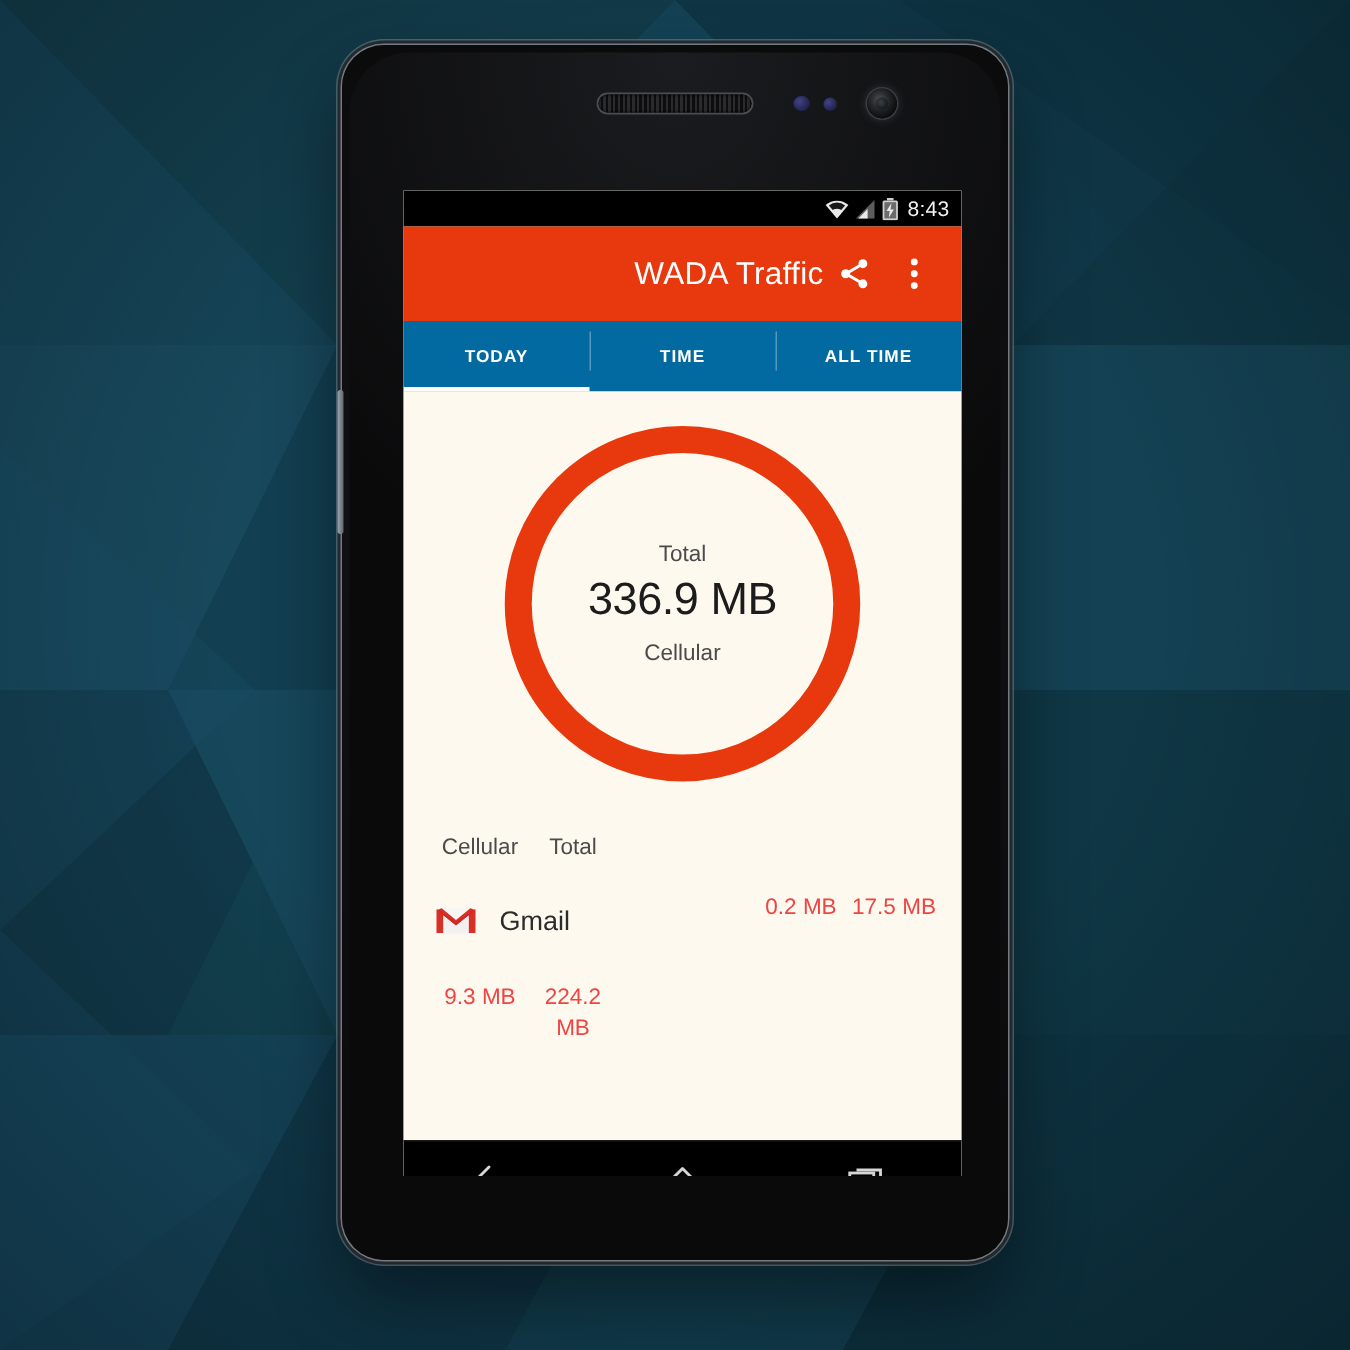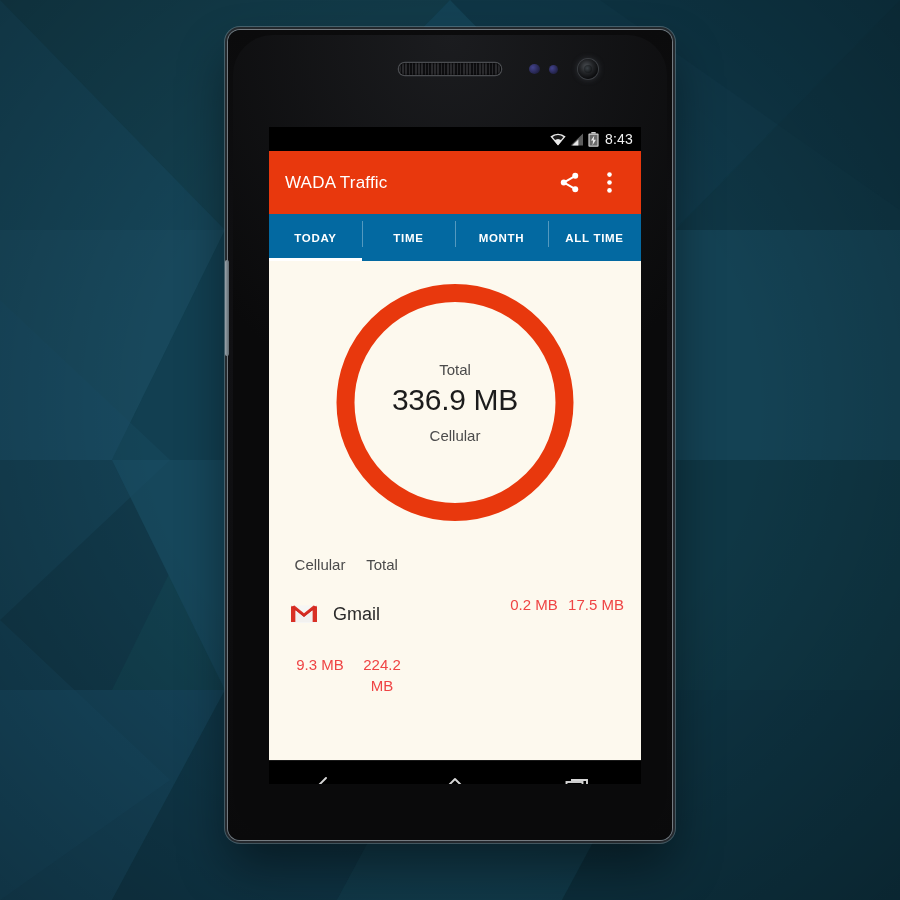--- a/index.html
+++ b/index.html
@@ -21,21 +21,21 @@
   }
   #facets { position: absolute; inset: 0; }
 
   
   #phone {
     position: absolute;
     left: 228px;
     top: 30px;
     width: 444px;
     height: 810px;
-    border-radius: 12px;
+    border-radius: 28px;
     background:
       linear-gradient(180deg,#0b0b0c 0%,#111114 40%,#0a0a0b 100%);
     box-shadow:
       0 0 0 1px rgba(180,190,196,.55),
       0 0 0 3px rgba(35,38,42,.95),
       0 0 0 4px rgba(150,162,170,.40),
       0 26px 50px rgba(0,0,0,.45);
   }
   #phone-inner {
     position: absolute;
@@ -116,24 +116,25 @@
   
   #app-bar {
     background: #e8380d;
     height: 63px;
     display: flex;
     align-items: center;
     padding: 0 12px 0 16px;
   }
   #app-title {
     color: #fff;
-    font-size: 17px;
+    font-size: 21px;
     font-weight: 400;
     flex: 1;
     letter-spacing: .2px;
+    text-align: right;
   }
   .bar-action {
     width: 40px; height: 40px;
     display: flex; align-items: center; justify-content: center;
   }
 
   
   #tab-strip {
     background: #0369a1;
     height: 47px;
@@ -355,23 +356,20 @@
         </div>
 
         <div id="tab-strip">
           <div class="tab active">
             <span>TODAY</span>
           </div>
           <div class="tab">
             <span>TIME</span>
           </div>
           <div class="tab">
-            <span>MONTH</span>
-          </div>
-          <div class="tab">
             <span>ALL TIME</span>
           </div>
         </div>
 
         <div id="content">
 
           <div id="donut-wrap">
             <div id="donut-ring"></div>
             <div id="donut-text">
               <div class="group-a">

